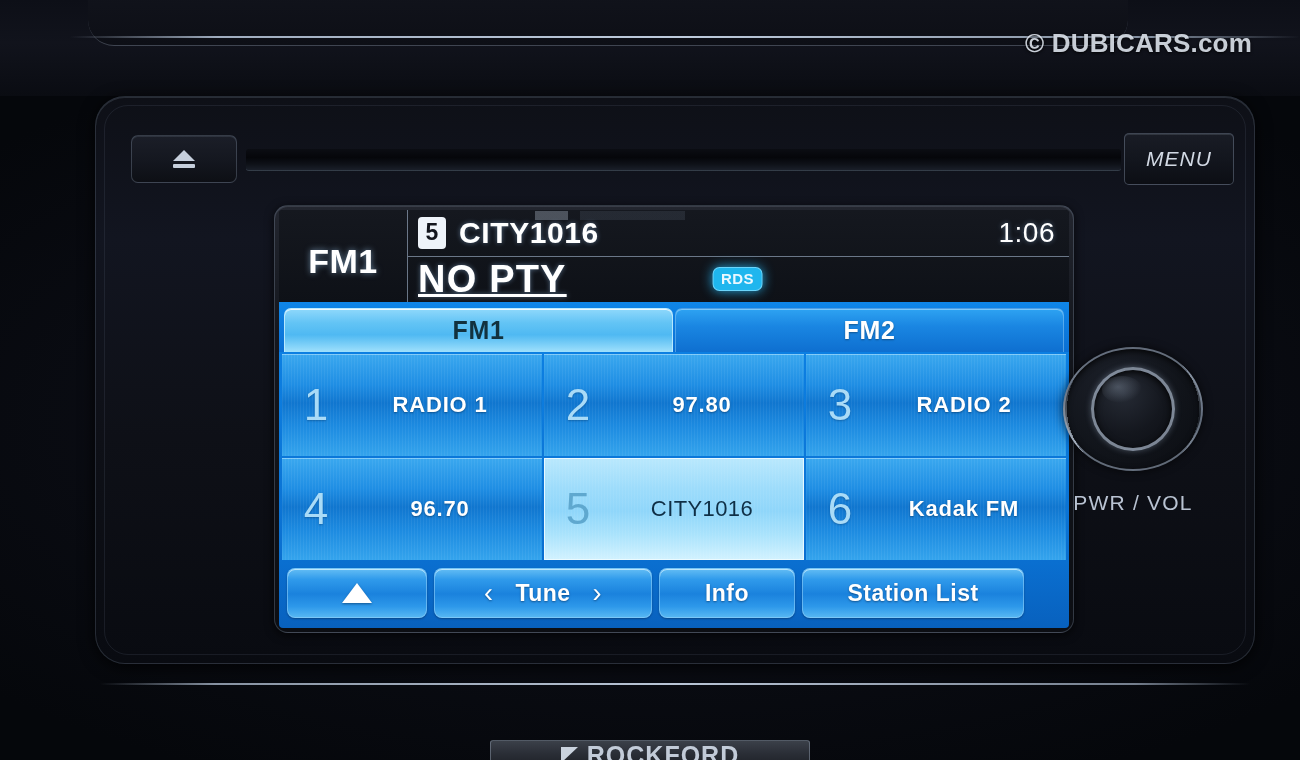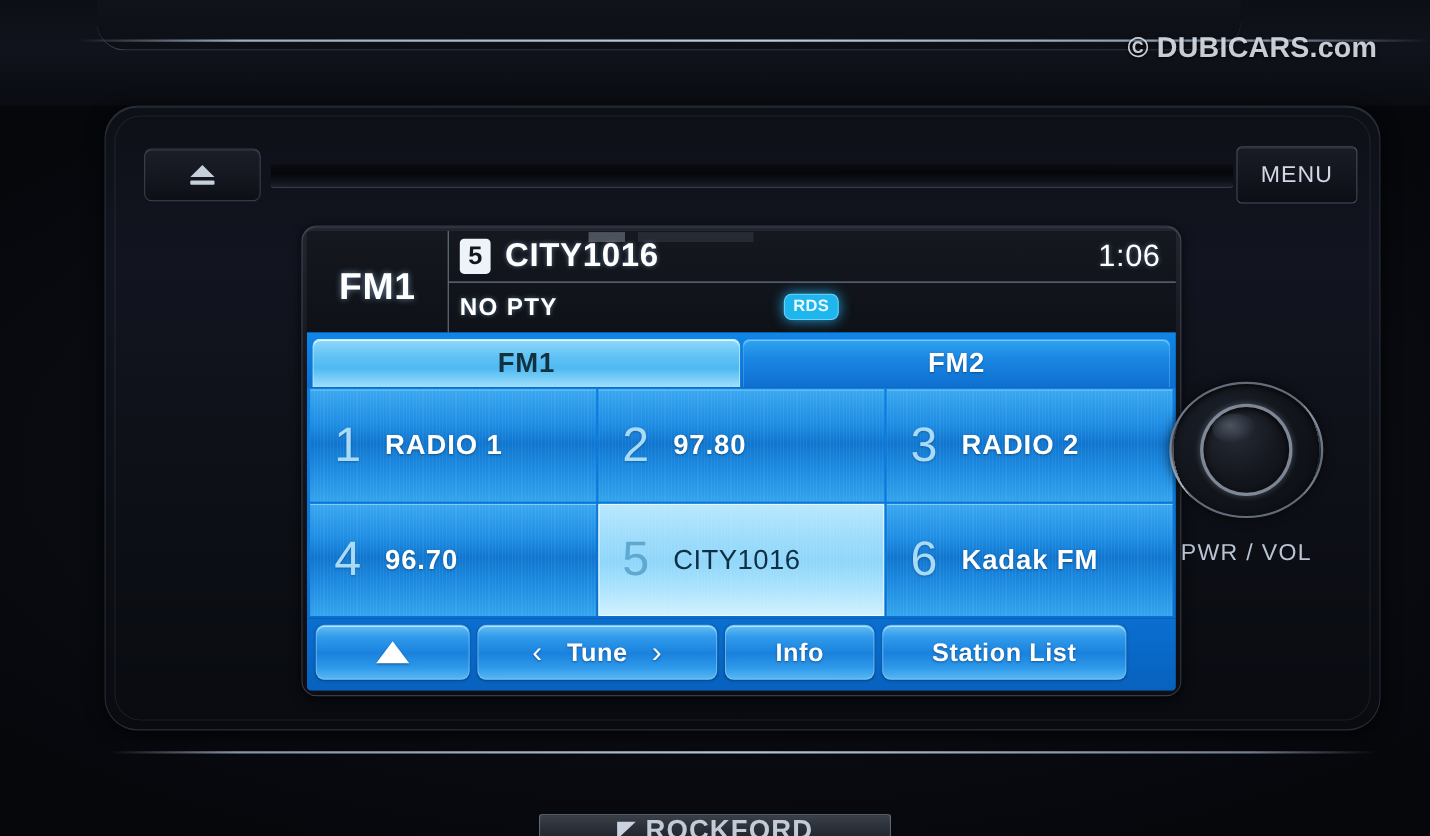--- a/index.html
+++ b/index.html
@@ -76,21 +76,21 @@
   
   .menu-btn{
     position:absolute; right:20px; top:36px; width:110px; height:52px;
     border-radius:5px;
     background:linear-gradient(180deg,#191c25 0%,#12151d 55%,#0c0e14 100%);
     border:1px solid rgba(138,152,174,.40);
     box-shadow: inset 0 1px 0 rgba(195,210,230,.14);
     display:flex; align-items:center; justify-content:center;
   }
   .menu-btn span{
-    color:#d2d9e4; font-size:21px; letter-spacing:1.0px; font-weight:400;
+    color:#d2d9e4; font-size:21px; letter-spacing:1.0px; font-weight:400;font-style:italic;
   }
 
   
   .screen-bezel{
     position:absolute; left:178px; top:108px; width:800px; height:428px;
     border-radius:14px;
     background:linear-gradient(180deg,#23262f 0%,#14171e 30%,#0c0e13 100%);
     border:1px solid rgba(126,140,162,.34);
     box-shadow: inset 0 1px 0 rgba(190,205,225,.14), 0 2px 10px rgba(0,0,0,.7);
     padding:4px;
@@ -135,22 +135,23 @@
     position:absolute; right:14px; top:50%; transform:translateY(-50%);
     color:#ffffff; font-size:28px; font-weight:400; letter-spacing:.5px;
     text-shadow:0 0 5px rgba(160,205,250,.45);
   }
   .head-row2{
     flex:1; display:flex; align-items:center; position:relative;
     border-left:1px solid rgba(180,200,225,.55);
     padding-left:10px;
   }
   .pty{
-    color:#ffffff; font-size:22px; font-weight:700; letter-spacing:1.2px;
+    color:#ffffff; font-size:38px; font-weight:700; letter-spacing:1.2px;
     text-shadow:0 0 5px rgba(160,205,250,.45);
+    text-decoration:underline;
   }
   .rds-badge{
     position:absolute; left:50%; transform:translateX(-52%);
     background:#1fb6ee; border-radius:7px;
     padding:2px 8px 3px; color:#eaf8ff; font-size:15px; font-weight:700;
     letter-spacing:.4px;
     box-shadow:0 0 12px rgba(40,190,255,.85);
     border:1px solid rgba(140,225,255,.7);
     text-align:right;
   }
@@ -210,22 +211,22 @@
     box-shadow: inset 0 0 0 1px rgba(235,250,255,.95);
   }
   .p-num{
     width:68px; flex:none; text-align:center;
     font-size:44px; font-weight:400; line-height:1;
     color:#a9dbf7; text-shadow:0 1px 2px rgba(0,40,80,.35);
     position:relative; z-index:2;
   }
   .preset.active .p-num{ color:#5fa8cf; text-shadow:none; }
   .p-label{
-    flex:1; text-align:left; padding-right:12px;
-    font-size:25px; font-weight:700; color:#ffffff;
+    flex:1; text-align:center; padding-right:12px;
+    font-size:22px; font-weight:700; color:#ffffff;
     letter-spacing:.8px; text-shadow:0 1px 2px rgba(0,35,70,.5);
     position:relative; z-index:2;
   }
   .preset.active .p-label{ color:#0f2f46; text-shadow:none; font-weight:400; letter-spacing:.4px;}
 
   
   .toolbar{
     flex:none; height:66px;
     background:linear-gradient(180deg,#0a6fd0 0%,#0861be 100%);
     display:flex; align-items:center; gap:7px; padding:4px 8px 8px;

